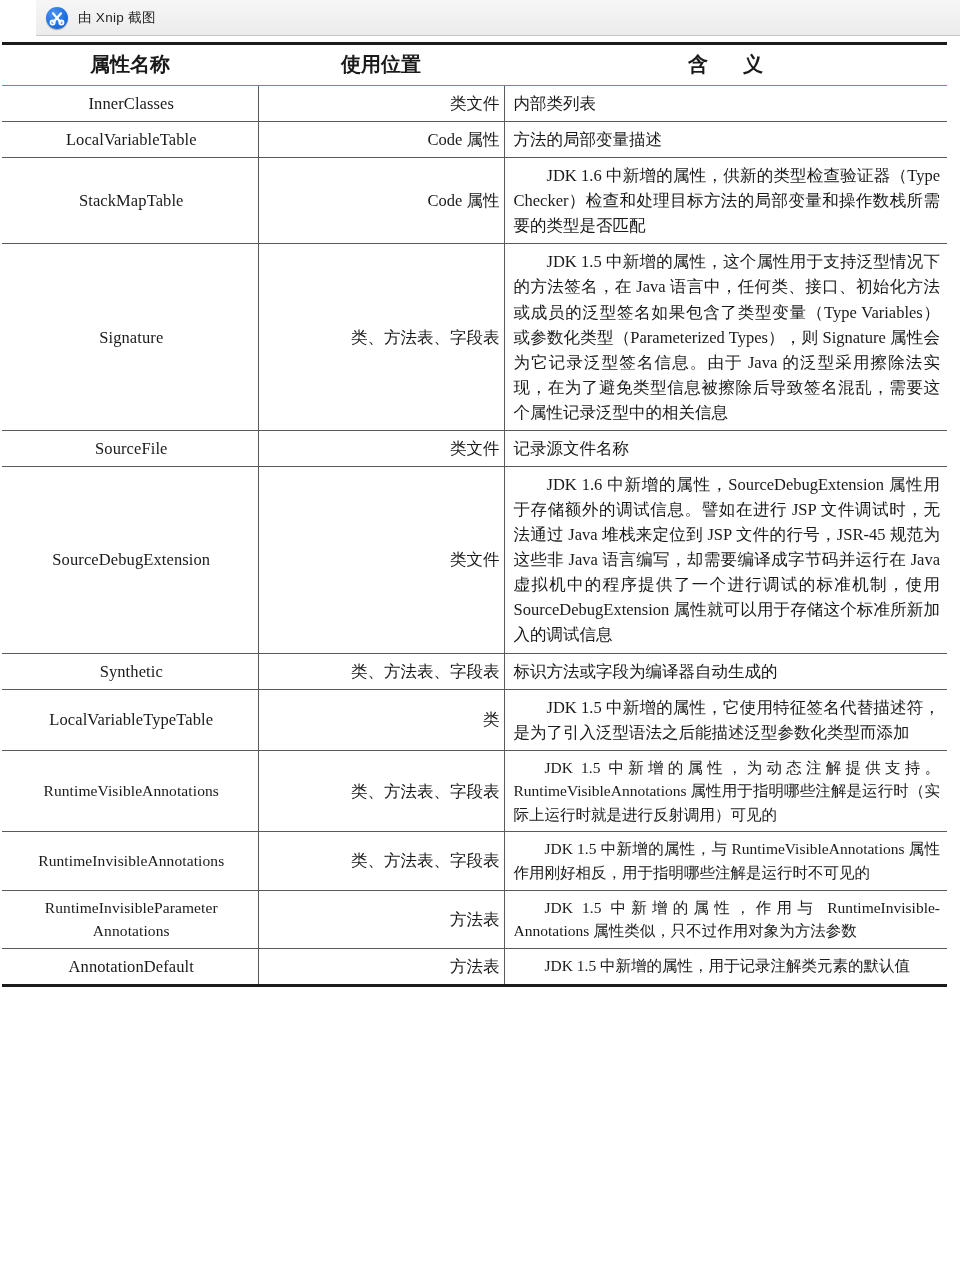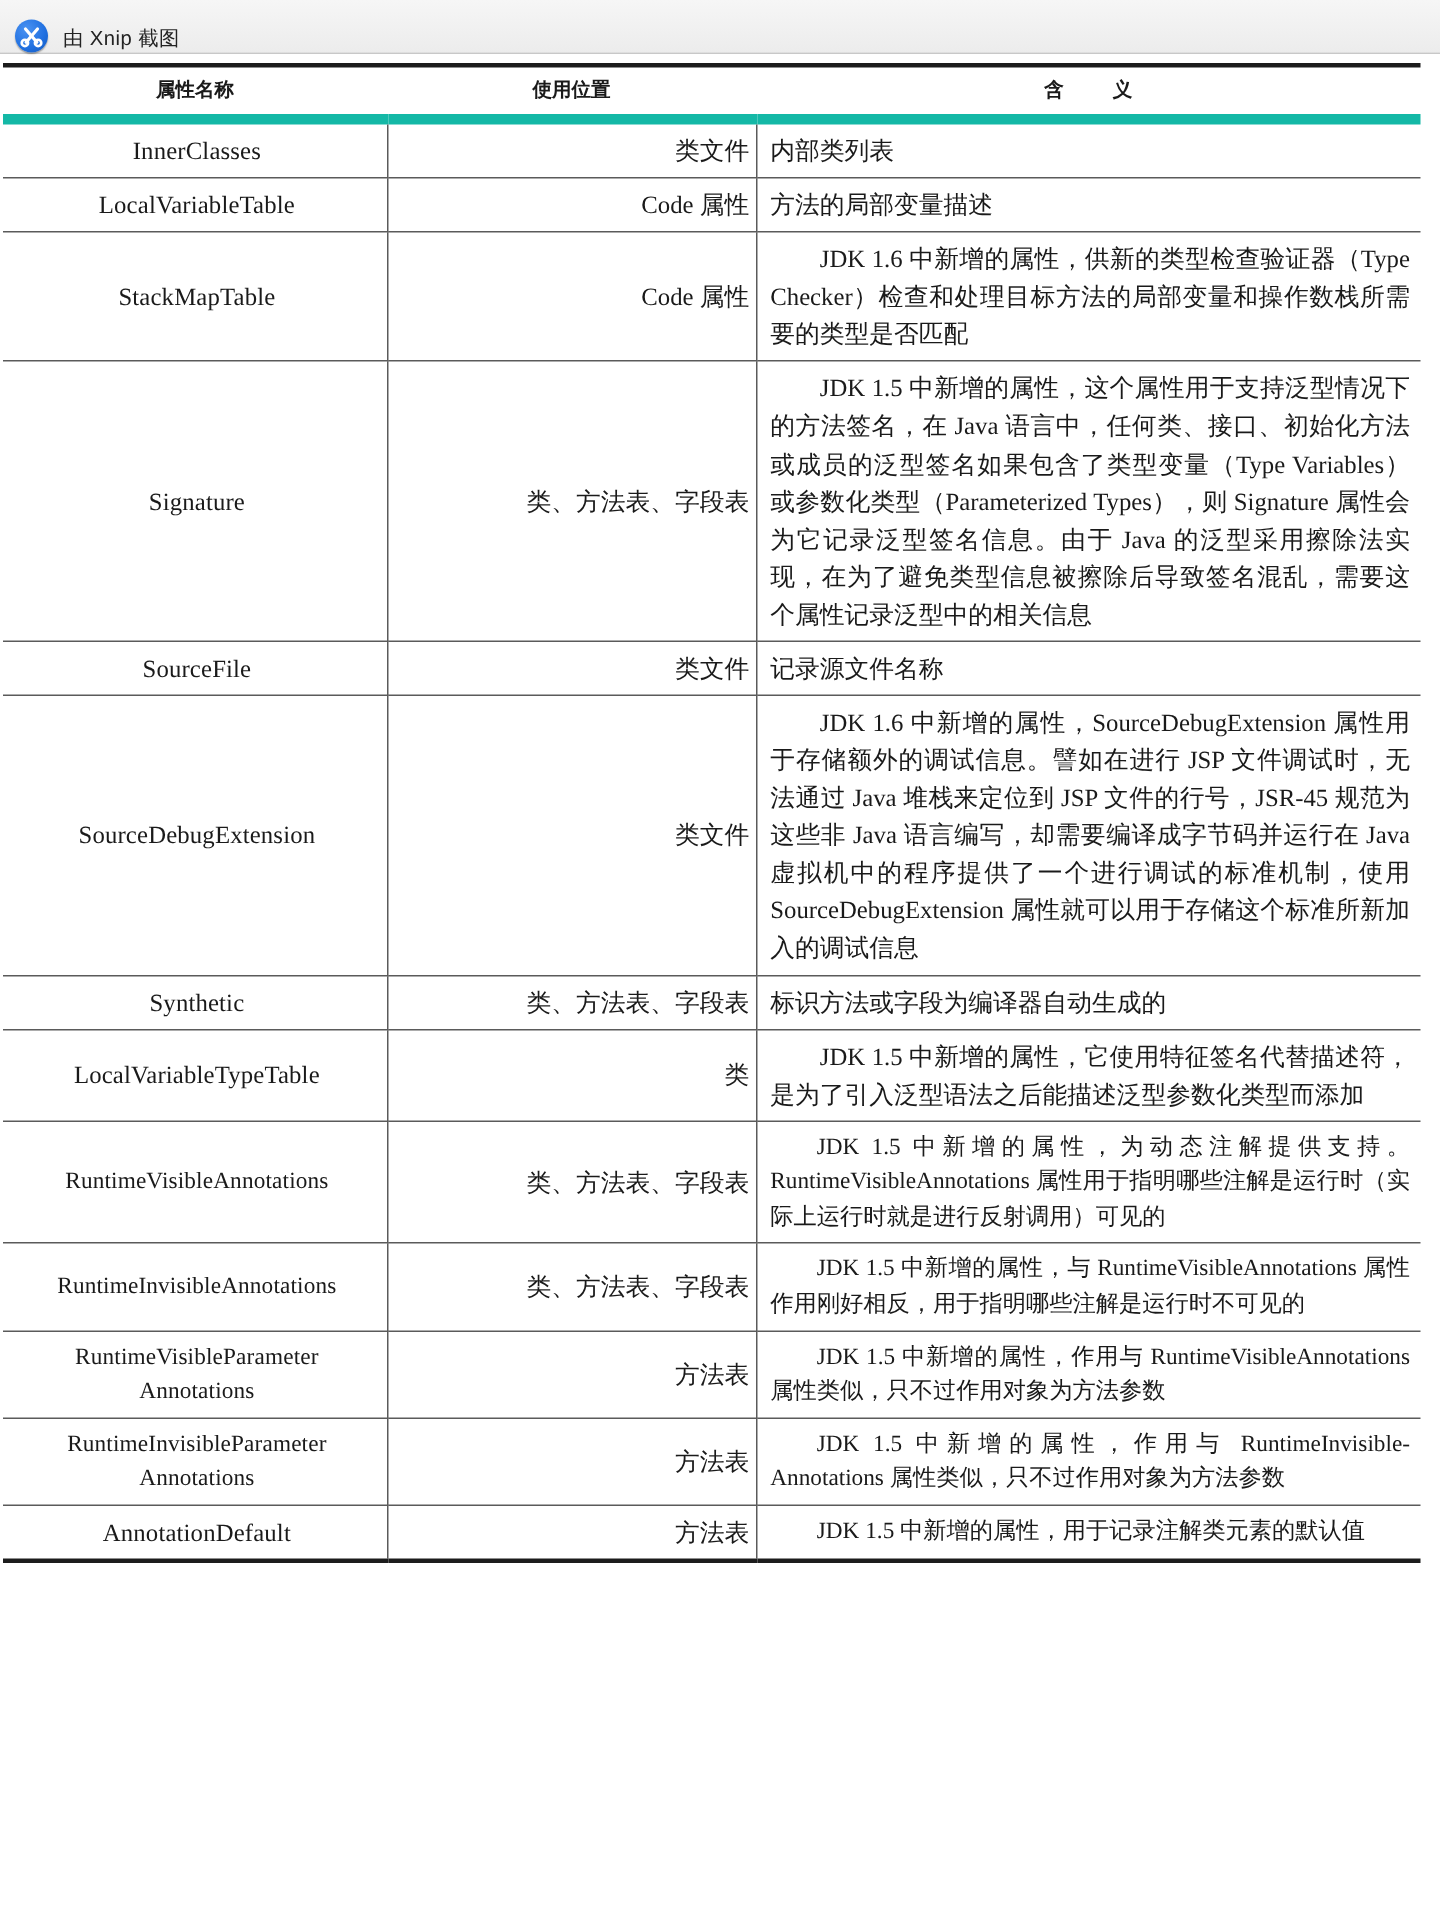--- a/index.html
+++ b/index.html
@@ -14,23 +14,24 @@
     overflow: hidden;
     position: relative;
   }
 
   
   #titlebar {
     height: 36px;
     background: linear-gradient(#f6f6f6, #ececec);
     border-bottom: 1px solid #c8c8c8;
     display: flex;
-    align-items: flex-end;
+    align-items: center;
     padding-left: 10px;
     box-sizing: border-box;
+    margin-left: 36px;
   }
   #app-icon {
     width: 22px;
     height: 22px;
     border-radius: 50%;
     background: radial-gradient(circle at 35% 30%, #4b93f2 0%, #1f6fe0 60%, #1558b8 100%);
     box-shadow: 0 1px 1px rgba(0,0,0,.35);
     position: relative;
     flex: 0 0 auto;
   }
@@ -57,23 +58,23 @@
     width: 945px;
     table-layout: fixed;
     color: #1a1a1a;
   }
   table.attr-table col.c1 { width: 256px; }
   table.attr-table col.c2 { width: 246px; }
   table.attr-table col.c3 { width: 443px; }
 
   table.attr-table thead th {
     border-top: 3px solid #1c1c1c;
-    border-bottom: 7px solid #14b8a6;
+    border-bottom: 1px solid #14b8a6;
     font-weight: bold;
-    font-size: 13px;
+    font-size: 20px;
     padding: 6px 0 7px 0;
     font-family: "DejaVu Sans", "Liberation Sans", sans-serif;
   }
   table.attr-table thead th.meaning { letter-spacing: 14px; text-indent: 14px; }
 
   table.attr-table td {
     border-bottom: 1px solid #5a5a5a;
     font-size: 16.5px;
     line-height: 1.52;
     vertical-align: middle;
@@ -196,25 +197,20 @@
           <td class="col-loc">类、方法表、字段表</td>
           <td class="col-desc small">JDK 1.5 中新增的属性，为动态注解提供支持。RuntimeVisibleAnnotations 属性用于指明哪些注解是运行时（实际上运行时就是进行反射调用）可见的</td>
         </tr>
 
         <tr class="row-tall">
           <td class="col-name tight">RuntimeInvisibleAnnotations</td>
           <td class="col-loc">类、方法表、字段表</td>
           <td class="col-desc small">JDK 1.5 中新增的属性，与 RuntimeVisibleAnnotations 属性作用刚好相反，用于指明哪些注解是运行时不可见的</td>
         </tr>
 
-        <tr>
-          <td class="col-name tight">RuntimeVisibleParameter Annotations</td>
-          <td class="col-loc">方法表</td>
-          <td class="col-desc small">JDK 1.5 中新增的属性，作用与 RuntimeVisibleAnnotations 属性类似，只不过作用对象为方法参数</td>
-        </tr>
 
         <tr>
           <td class="col-name tight">RuntimeInvisibleParameter Annotations</td>
           <td class="col-loc">方法表</td>
           <td class="col-desc small">JDK 1.5 中新增的属性，作用与 RuntimeInvisible-Annotations 属性类似，只不过作用对象为方法参数</td>
         </tr>
 
         <tr>
           <td class="col-name">AnnotationDefault</td>
           <td class="col-loc">方法表</td>

